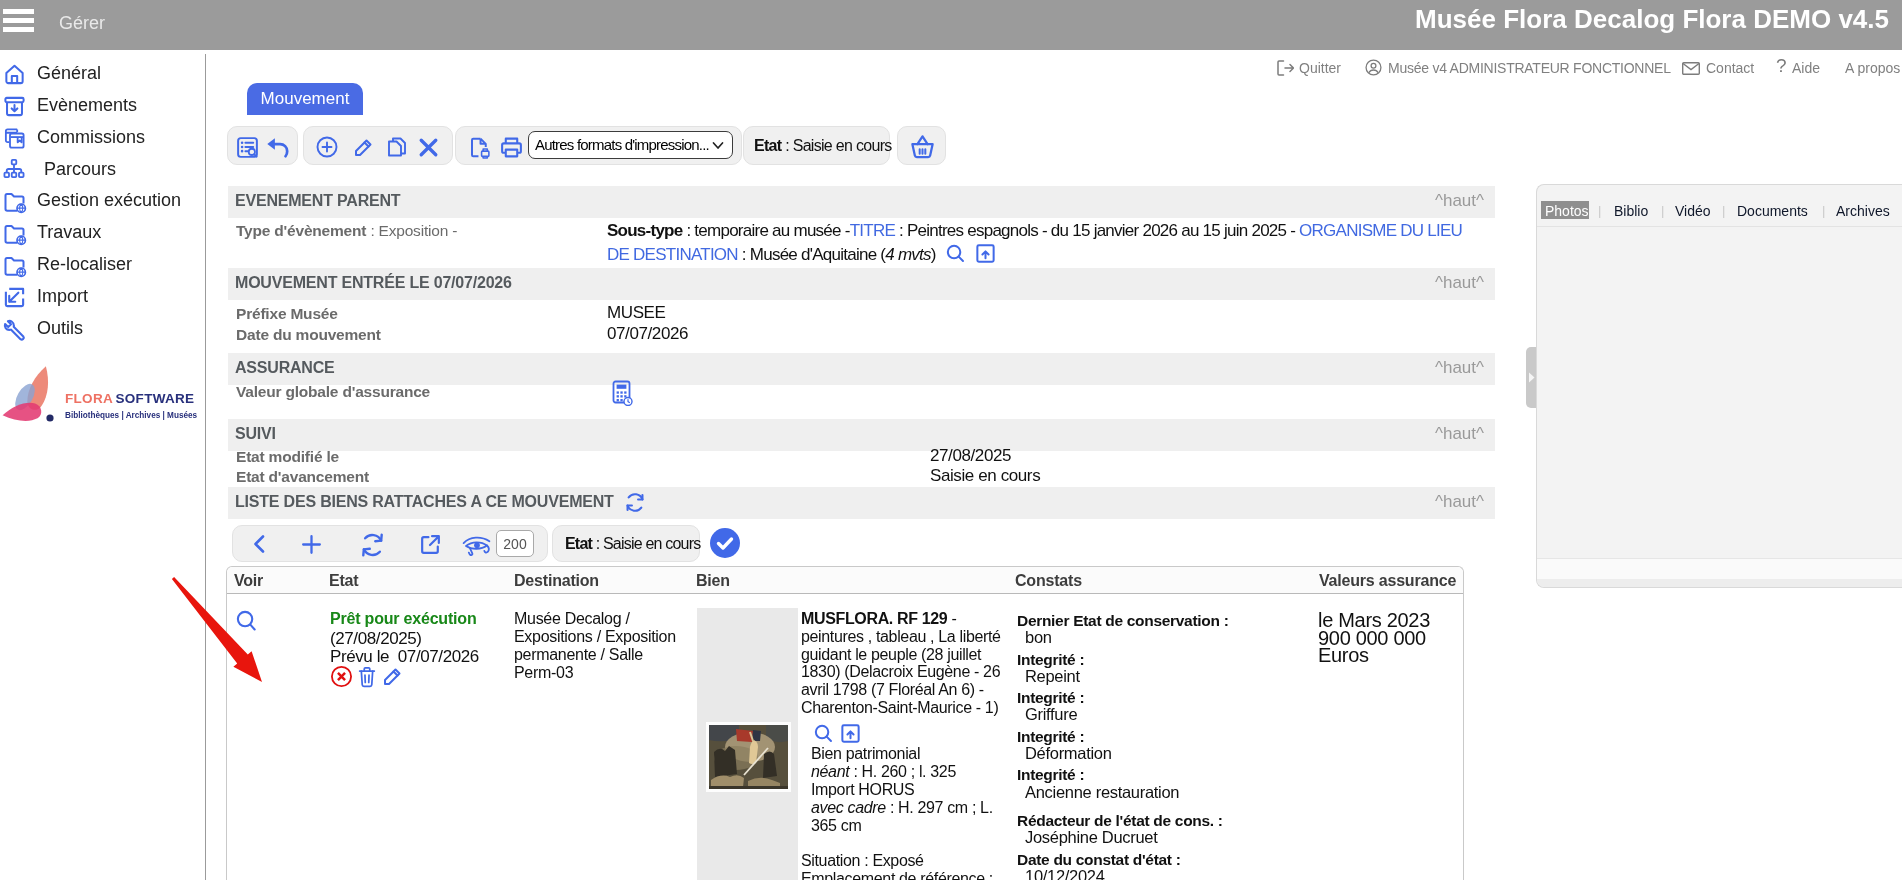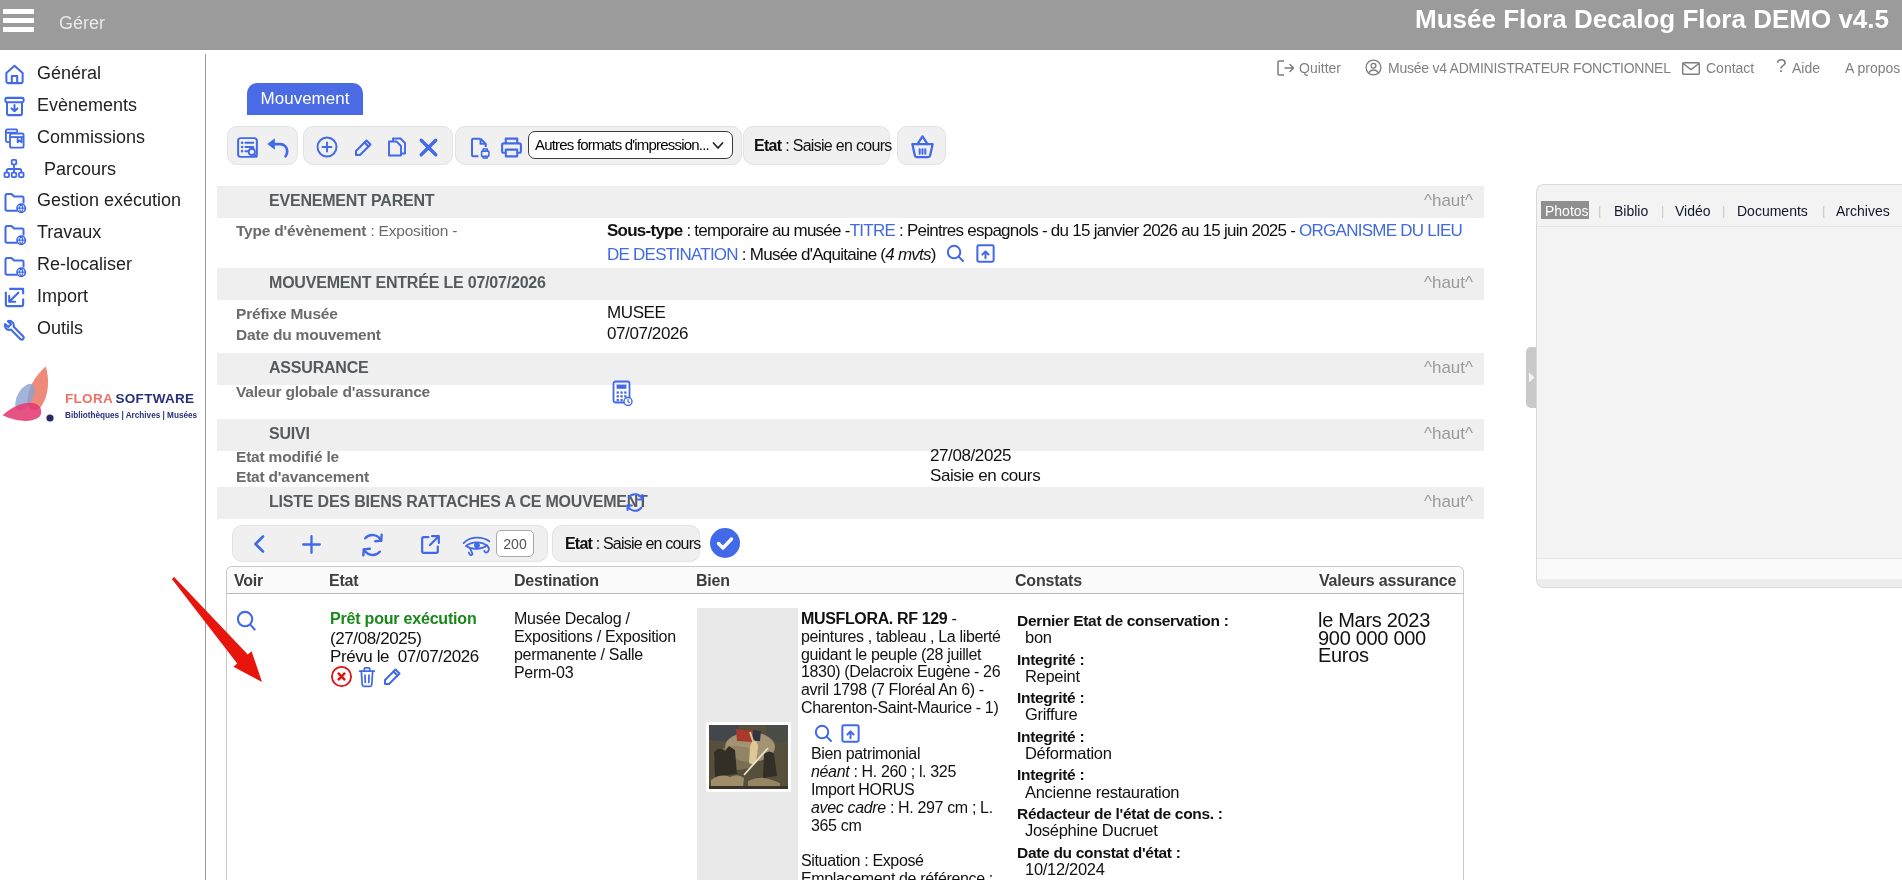--- a/index.html
+++ b/index.html
@@ -14,21 +14,21 @@
   .navlink { position:absolute; top:60px; font-size:14px; color:#808080; white-space:nowrap; }
   
   #sidebar { position:absolute; left:0; top:54px; width:206px; height:826px; background:#fff; border-right:1px solid #9b9b9b; }
   .mi { position:absolute; left:0; height:32px; width:206px; }
   .mi svg { position:absolute; left:3px; top:5px; }
   .mi span { position:absolute; left:37px; top:5px; font-size:18px; color:#222; white-space:nowrap; }
   
   #tab { position:absolute; left:247px; top:83px; width:116px; height:32px; background:#4a6be4; border-radius:10px 10px 0 0; color:#fff; font-size:17px; text-align:center; line-height:32px; }
   .tgrp { position:absolute; top:126px; height:39px; background:#f0f0f0; border:1px solid #e2e2e2; border-radius:10px; }
   .tgrp2 { position:absolute; top:525px; height:37px; background:#f0f0f0; border:1px solid #e2e2e2; border-radius:10px; }
-  .secbar { position:absolute; left:217px; width:1267px; height:32px; background:#efefef; color:#555a5e; font-weight:bold; font-size:16px; line-height:29px; letter-spacing:-0.2px;padding-left:45px; }
+  .secbar { position:absolute; left:228px; width:1267px; height:32px; background:#efefef; color:#555a5e; font-weight:bold; font-size:16px; line-height:29px; letter-spacing:-0.2px; }
   .secbar .t { margin-left:7px; }
   .haut { position:absolute; right:11px; top:0; font-size:17px; font-weight:normal; color:#9a9a9a; letter-spacing:0; }
   .lbl { position:absolute; left:236px; font-size:15.5px; font-weight:bold; color:#6b6b6b; white-space:nowrap; letter-spacing:-0.2px; }
   .val { position:absolute; font-size:17px; color:#111; white-space:nowrap; letter-spacing:-0.4px; }
   
   #tbl { position:absolute; left:226px; top:566px; width:1238px; height:314px; border:1px solid #c9c9c9; border-bottom:none; border-radius:6px 6px 0 0; background:#fff; }
   .th { position:absolute; top:0; height:27px; font-size:16px; font-weight:bold; color:#3d3d3d; line-height:28px; white-space:nowrap; letter-spacing:-0.2px; }
   #thead { position:absolute; left:0; top:0; width:100%; height:27px; background:#fbfbfb; border-bottom:1px solid #b9b9b9; border-radius:6px 6px 0 0;}
   .cell { position:absolute; font-size:17px; color:#111; }
   
@@ -368,21 +368,21 @@
   <div class="cell" style="left:790px;top:45px;width:300px;font-size:15.5px;line-height:17.3px;letter-spacing:-0.3px">
     <div style="font-weight:bold">Dernier Etat de conservation :</div>
     <div style="padding-left:8px;font-size:16.5px;margin-bottom:4px">bon</div>
     <div style="font-weight:bold">Integrité :</div>
     <div style="padding-left:8px;font-size:16.5px;margin-bottom:4px">Repeint</div>
     <div style="font-weight:bold">Integrité :</div>
     <div style="padding-left:8px;font-size:16.5px;margin-bottom:4px">Griffure</div>
     <div style="font-weight:bold">Integrité :</div>
     <div style="padding-left:8px;font-size:16.5px;margin-bottom:4px">Déformation</div>
     <div style="font-weight:bold">Integrité :</div>
-    <div style="padding-left:8px;font-size:16.5px;margin-bottom:4px">Ancienne restauration</div>
+    <div style="padding-left:8px;font-size:16.5px;margin-bottom:11px">Ancienne restauration</div>
     <div style="font-weight:bold">Rédacteur de l'état de cons. :</div>
     <div style="padding-left:8px;font-size:16.5px;margin-bottom:4px">Joséphine Ducruet</div>
     <div style="font-weight:bold">Date du constat d'état :</div>
     <div style="padding-left:8px;font-size:16.5px">10/12/2024</div>
   </div>
 
   <div class="cell" style="left:1091px;top:45px;font-size:20px;line-height:17.5px;letter-spacing:-0.3px">le Mars 2023<br>900 000 000 Euros</div>
 </div>
 
 <svg class="abs" style="left:160px;top:565px" width="120" height="130" viewBox="0 0 120 130">

